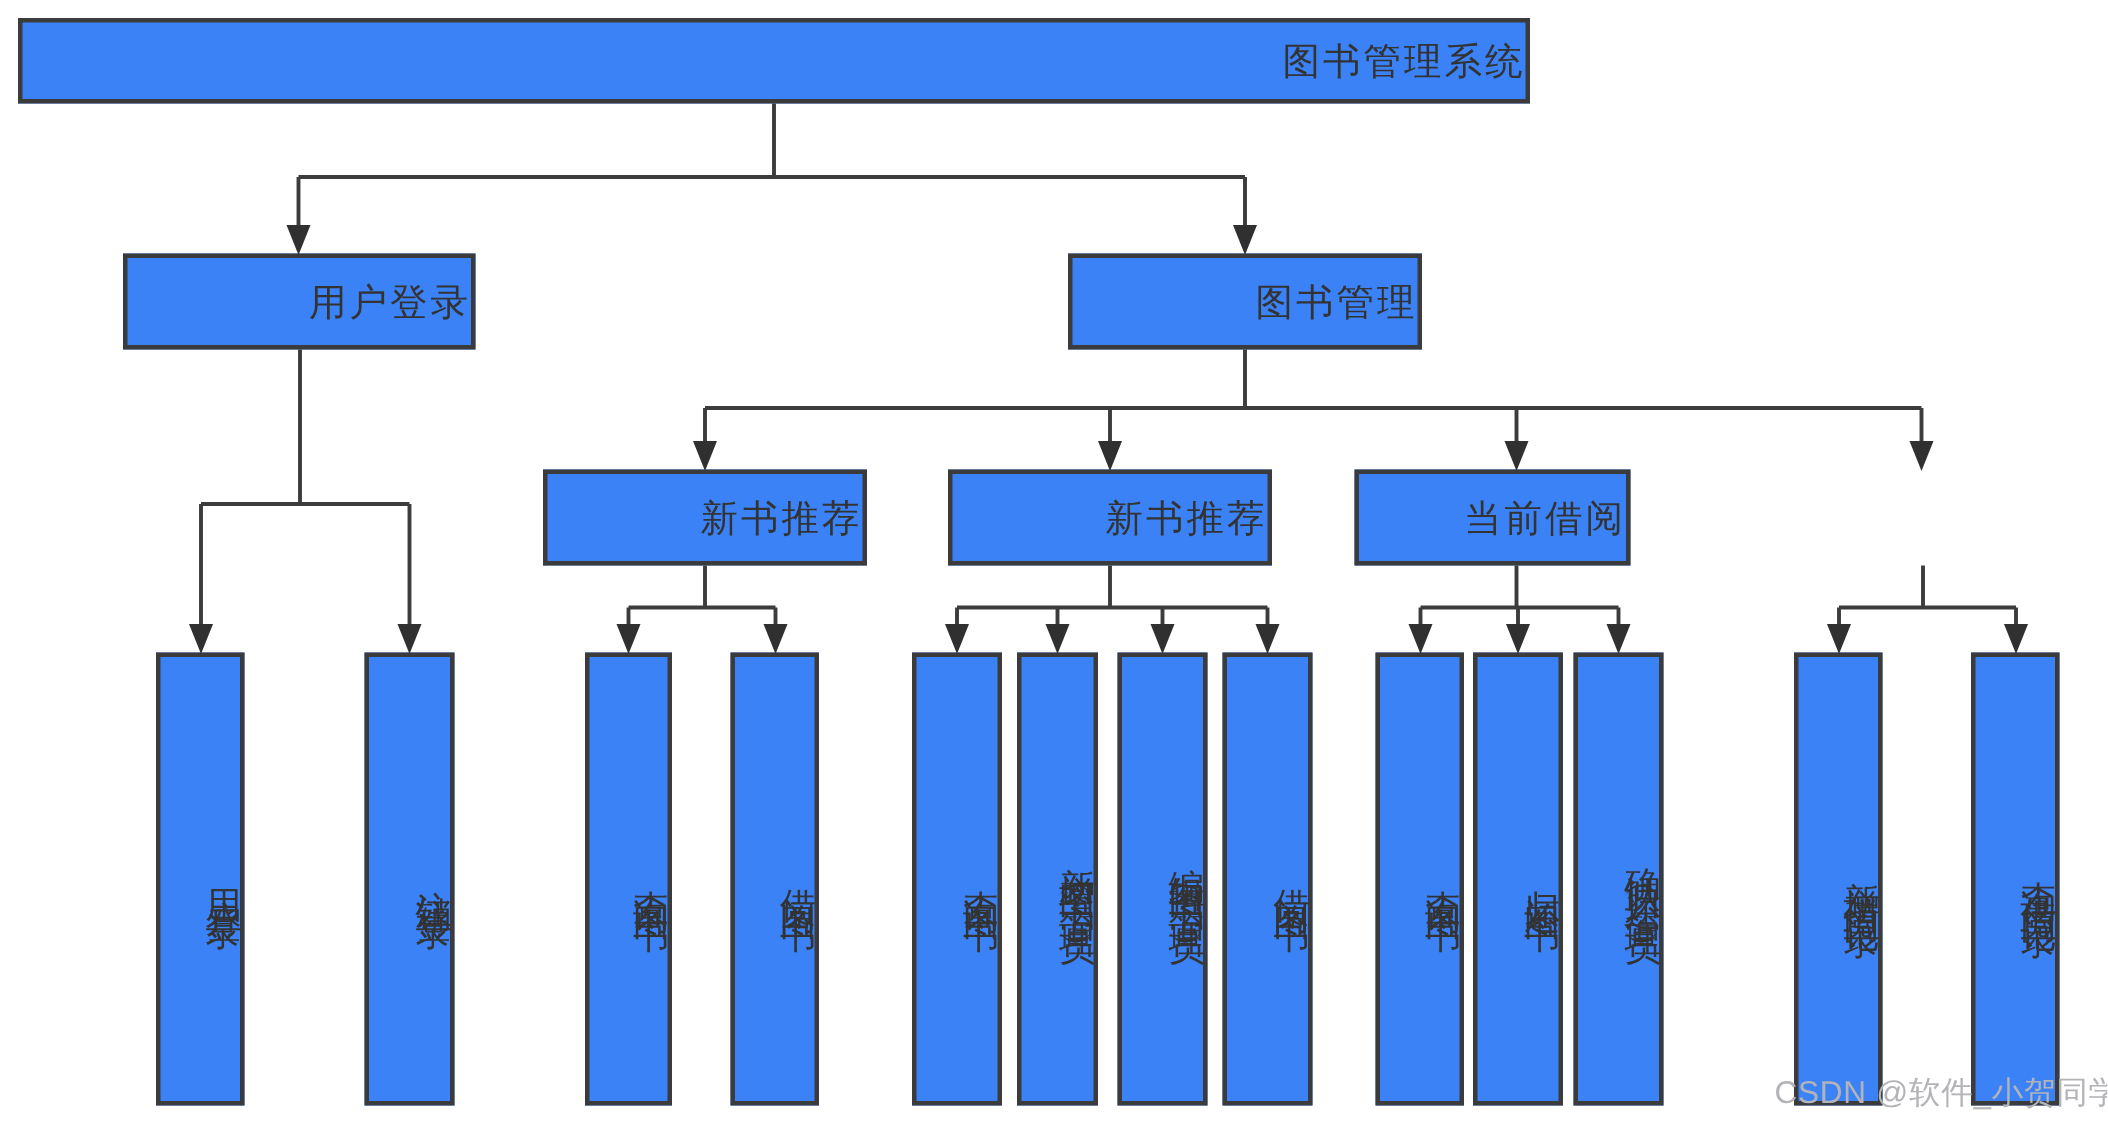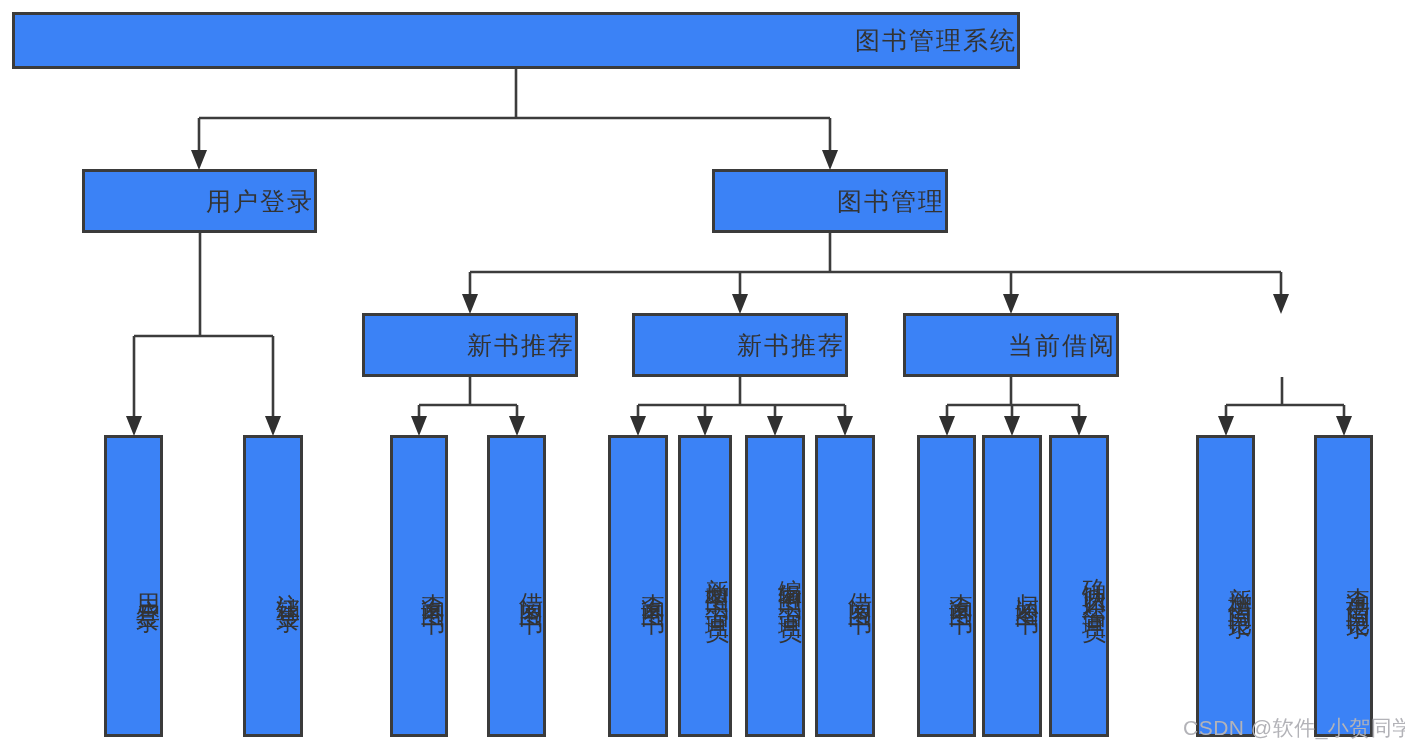--- a/index.html
+++ b/index.html
@@ -63,21 +63,21 @@
   <div class="node h" style="left:712px;top:169px;width:236px;height:64px">
     <span>图书管理</span>
   </div>
 
   <div class="node h" style="left:362px;top:313px;width:216px;height:64px">
     <span>新书推荐</span>
   </div>
   <div class="node h" style="left:632px;top:313px;width:216px;height:64px">
     <span>新书推荐</span>
   </div>
-  <div class="node h" style="left:903px;top:313px;width:216px;height:64px">
+  <div class="node h" style="left:903px;top:313px;width:184px;height:64px">
     <span>当前借阅</span>
   </div>
 
   <div class="node v" style="left:104px;top:435px;width:59px;height:302px">
     <span>用户登录</span>
   </div>
   <div class="node v" style="left:243px;top:435px;width:60px;height:302px">
     <span>注销登录</span>
   </div>
 

